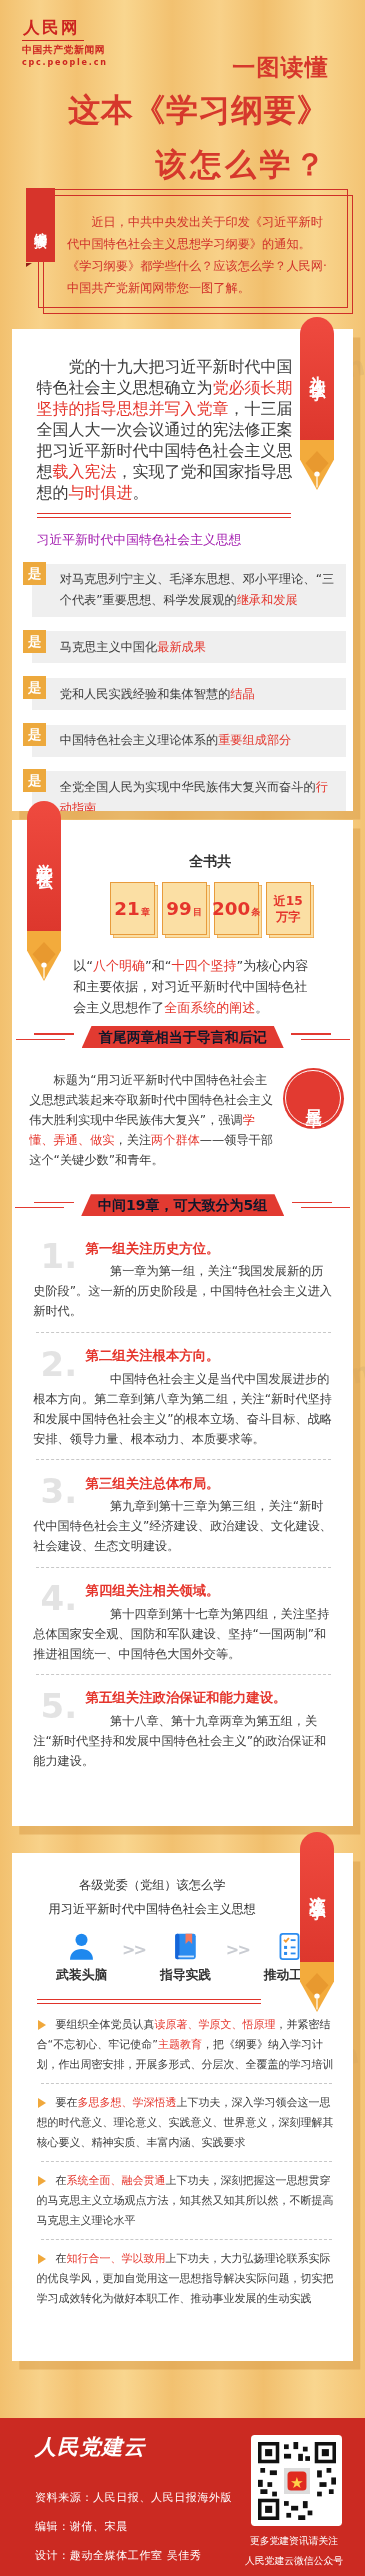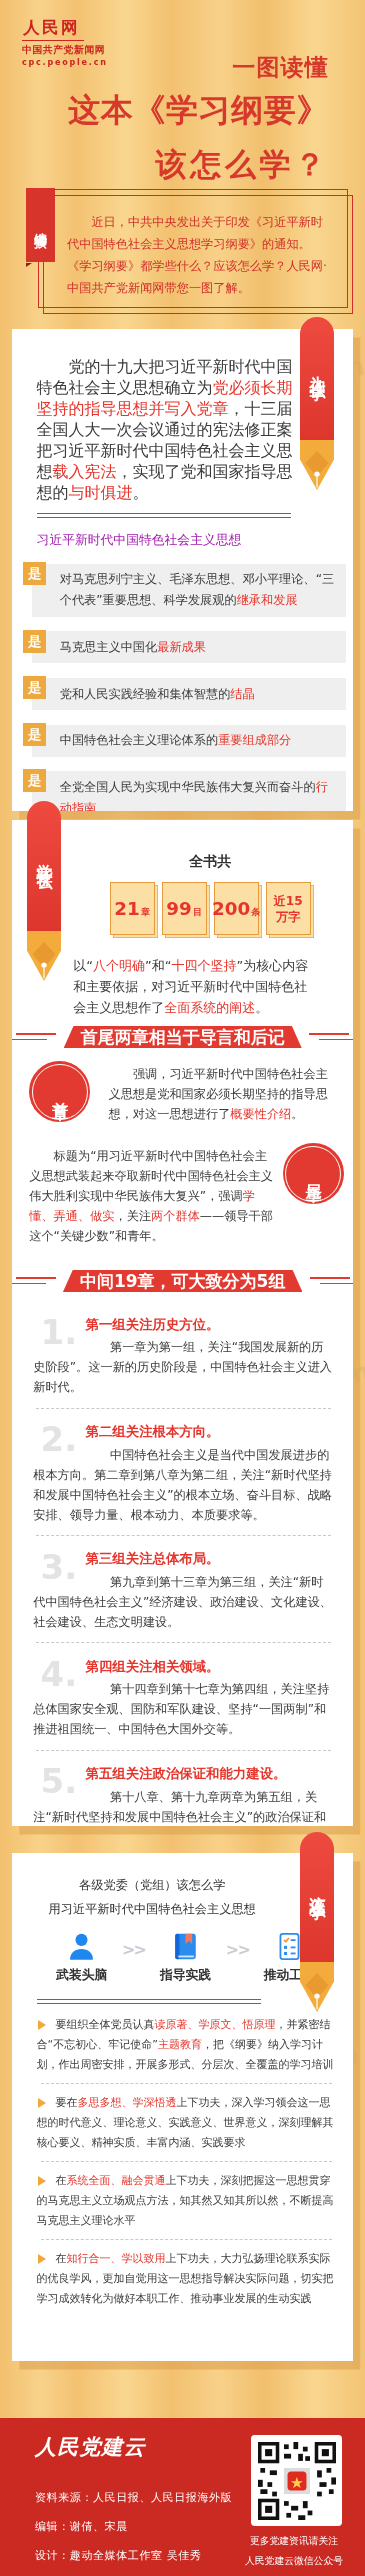--- a/index.html
+++ b/index.html
@@ -54,21 +54,21 @@
   .booktotal{margin:33px 0 0 55px;text-align:center;font-size:14px;font-weight:700;color:#333;}
   .books{display:flex;justify-content:center;gap:7px;padding-left:55px;margin-top:11px;}
   .book{width:43px;height:51px;background:#fbdfa4;border:1.2px solid #e89b3c;box-shadow:3px 3px 0 -0.6px #fbdfa4,3px 3px 0 0 #e89b3c;
     display:flex;align-items:center;justify-content:center;}
   .book .big{font-size:18.3px;font-weight:700;color:#e5352c;}
   .book .small{font-size:9.1px;color:#e5352c;margin:7.3px 0 0 1.2px;font-weight:700;}
   .book-tall{flex-direction:column;}
   .book-tall .big,.book-tall .small{font-size:12.2px;line-height:16px;margin:0;}
   .core{margin:19.5px 34px 0 61px;font-size:13px;line-height:21px;color:#3b3b3b;}
   .banner-row{display:flex;align-items:center;justify-content:center;margin-top:8.5px;height:22px;position:relative;}
-  .banner{position:relative;background:#e23a31;color:#ffffff;font-size:17px;font-weight:700;line-height:22px;height:22px;
+  .banner{position:relative;background:#e23a31;color:#0f172a;font-size:14px;font-weight:700;line-height:22px;height:22px;
     padding:0 17px;clip-path:polygon(9.8px 0,calc(100% - 9.8px) 0,100% 100%,0 100%);white-space:nowrap;}
   .sideline{position:relative;width:59px;height:7.3px;flex:none;margin:0 7.3px;}
   .sideline::before{content:"";position:absolute;top:0;width:40px;height:1.2px;background:#e23a31;}
   .sideline::after{content:"";position:absolute;top:5.5px;width:49px;height:1.2px;background:#e23a31;}
   .sideline.l::before{right:0;} .sideline.l::after{right:9.8px;}
   .sideline.r::before{left:0;}  .sideline.r::after{left:9.8px;}
   .chap{display:flex;margin:13.4px 17px 0 17px;align-items:flex-start;}
   .chap-circle{width:61px;height:61px;border-radius:50%;background:#e23a31;position:relative;flex:none;
     display:flex;align-items:center;justify-content:center;}
   .chap-circle::before{content:"";position:absolute;inset:2.4px;border:1.2px solid #fff;border-radius:50%;}
@@ -186,26 +186,20 @@
         </div>
     </div>
     <p class="core"><span>以“</span><span class="hl">八个明确</span><span>”和“</span><span class="hl">十四个坚持</span><span>”为核心内容和主要依据，对习近平新时代中国特色社会主义思想作了</span><span class="hl">全面系统的阐述</span><span>。</span></p>
 
     <div class="banner-row">
       <span class="sideline l"></span>
       <div class="banner">首尾两章相当于导言和后记</div>
       <span class="sideline r"></span>
     </div>
 
-    <div class="chap shou">
-      <div class="chap-circle">
-          <span>首章</span>
-        </div>
-      <p><span>强调，习近平新时代中国特色社会主义思想是党和国家必须长期坚持的指导思想，对这一思想进行了</span><span class="hl">概要性介绍</span><span>。</span></p>
-    </div>
     <div class="chap wei">
       <p><span>标题为“用习近平新时代中国特色社会主义思想武装起来夺取新时代中国特色社会主义伟大胜利实现中华民族伟大复兴”，强调</span><span class="hl">学懂、弄通、做实</span><span>，关注</span><span class="hl">两个群体</span><span>——领导干部这个“关键少数”和青年。</span></p>
       <div class="chap-circle">
           <span>尾章</span>
         </div>
     </div>
 
     <div class="banner-row b2">
       <span class="sideline l"></span>
       <div class="banner">中间19章，可大致分为5组</div>

